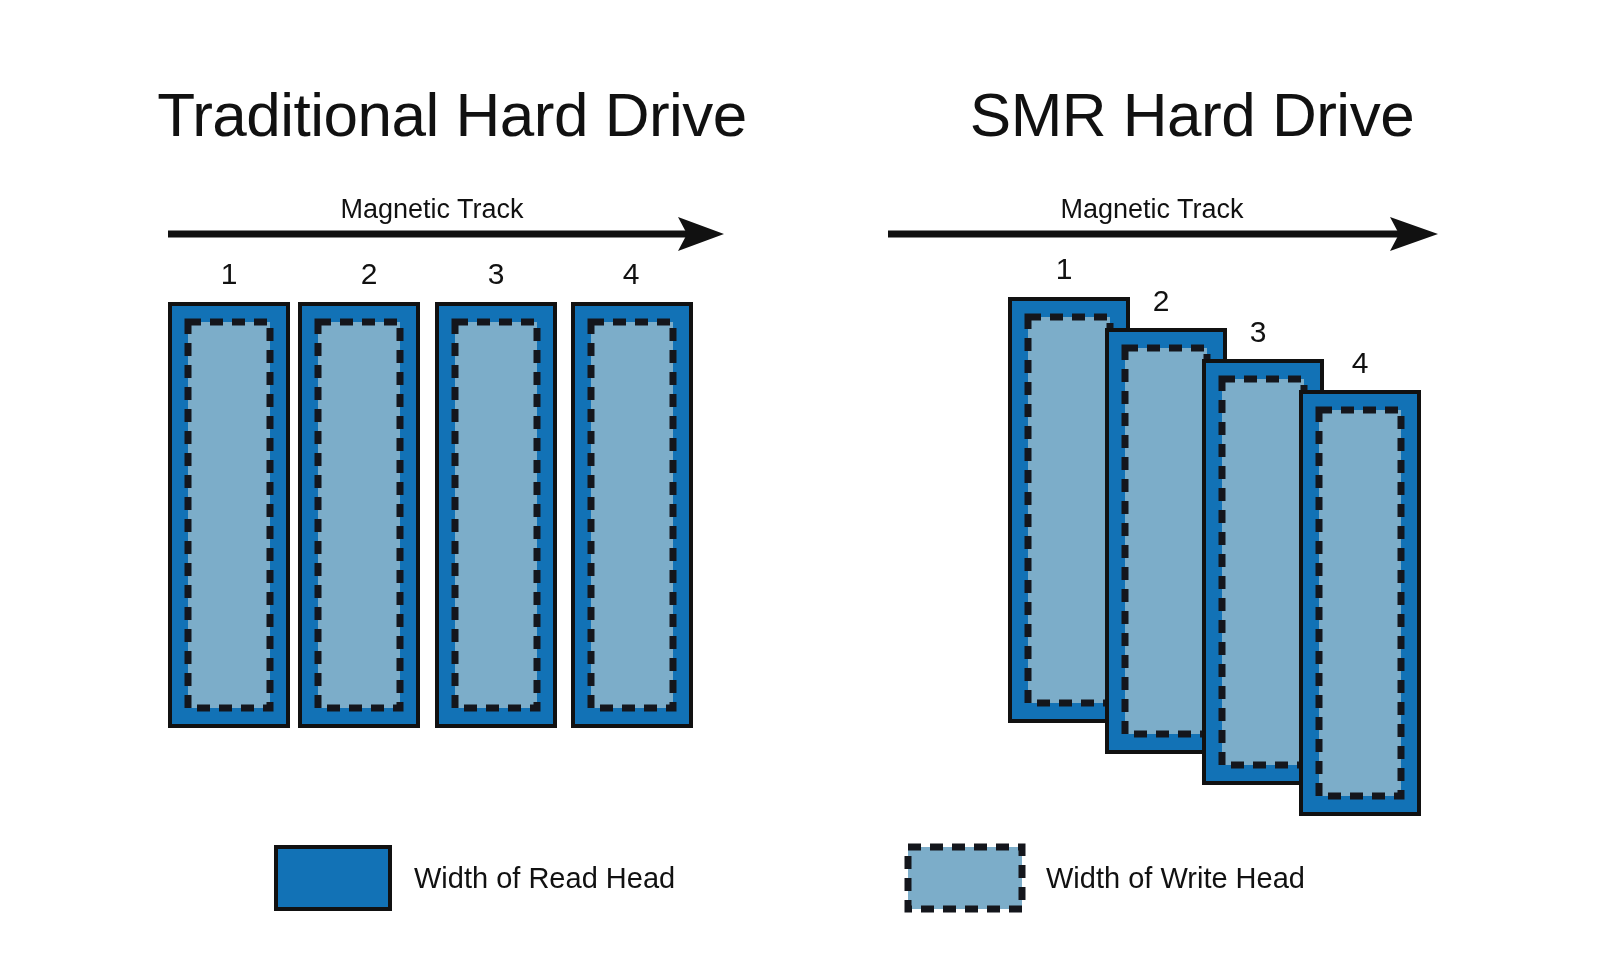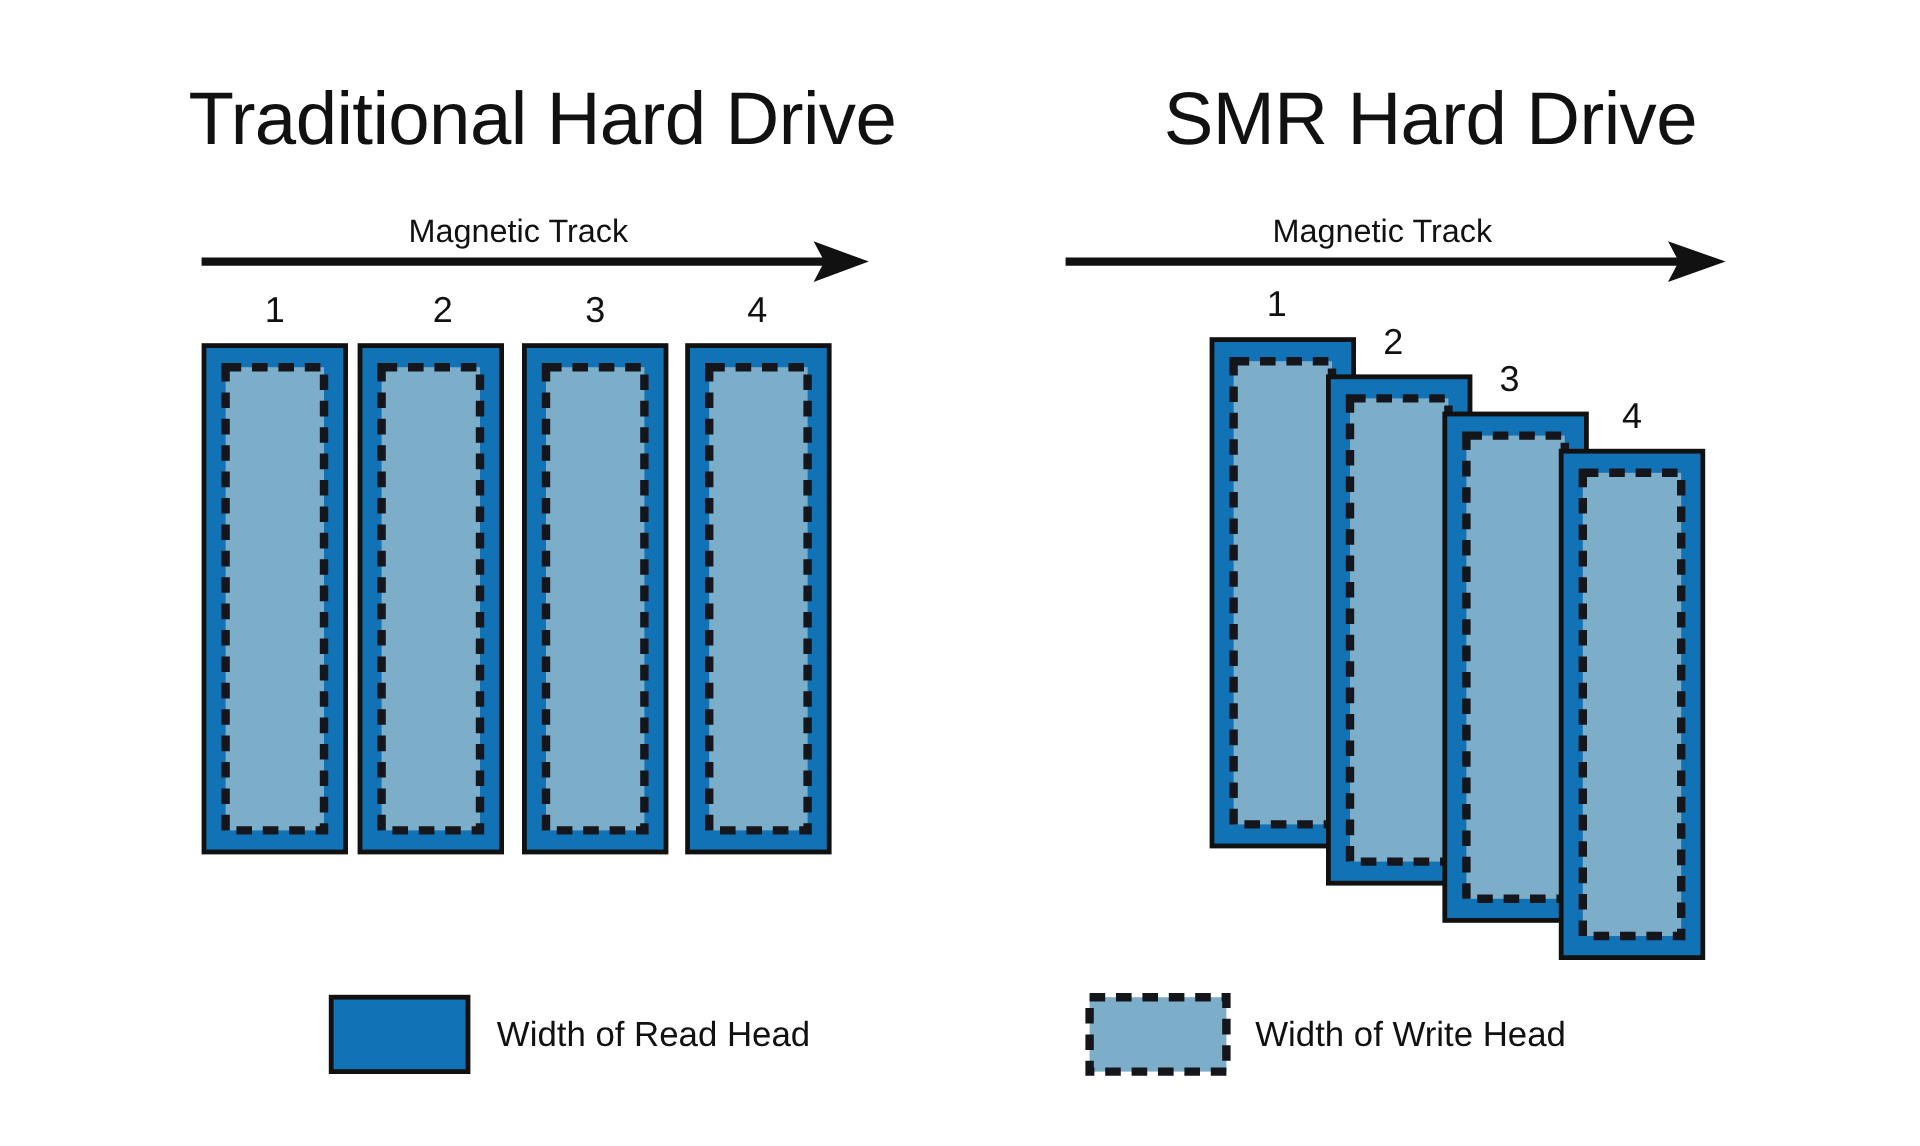--- a/index.html
+++ b/index.html
@@ -10,21 +10,21 @@
   body {
     width: 1600px;
     height: 955px;
     font-family: "Liberation Sans", sans-serif;
     color: #111111;
     overflow: hidden;
     position: relative;
   }
   #diagram-root {
     position: absolute;
-    top: 0;
+    top: 16px;
     left: 0;
     width: 1600px;
     height: 776px;
   }
   svg { display: block; }
 
   .panel-title {
     font-family: "Liberation Sans", sans-serif;
     font-size: 62px;
     font-weight: 400;

